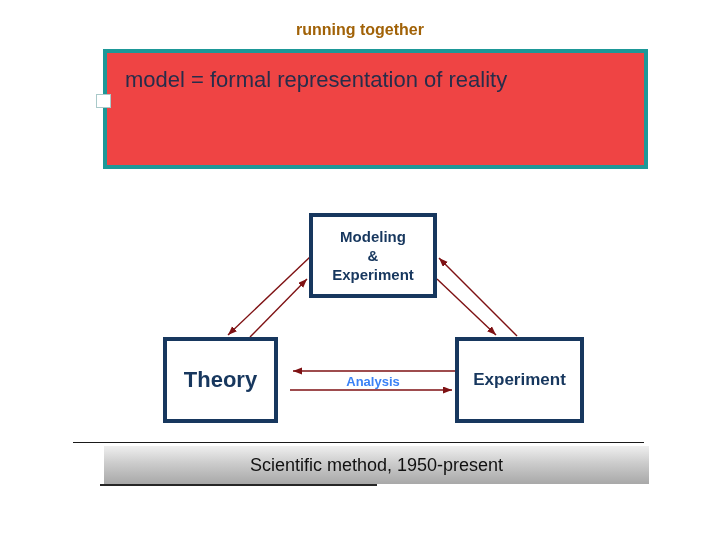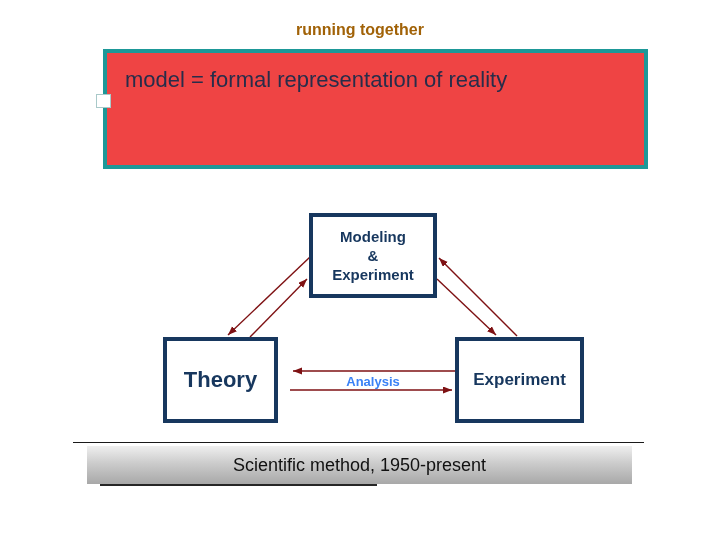--- a/index.html
+++ b/index.html
@@ -66,21 +66,21 @@
     font-size:13px;font-weight:bold;color:#3b82f6;
     z-index:4;
   }
   
   .toprule{
     position:absolute;left:73px;top:442px;
     width:571px;height:1px;background:#1a1a1a;
     z-index:1;
   }
   .banner{
-    position:absolute;left:87px;top:446px;
+    position:absolute;left:104px;top:446px;
     width:545px;height:38px;
     background:linear-gradient(180deg,#efefef 0%,#cccccc 45%,#a8a8a8 100%);
     display:flex;align-items:center;justify-content:center;
     font-size:18px;color:#111111;
     z-index:2;
   }
   .underrule{
     position:absolute;left:100px;top:484px;
     width:277px;height:2px;background:#262626;
     z-index:3;

